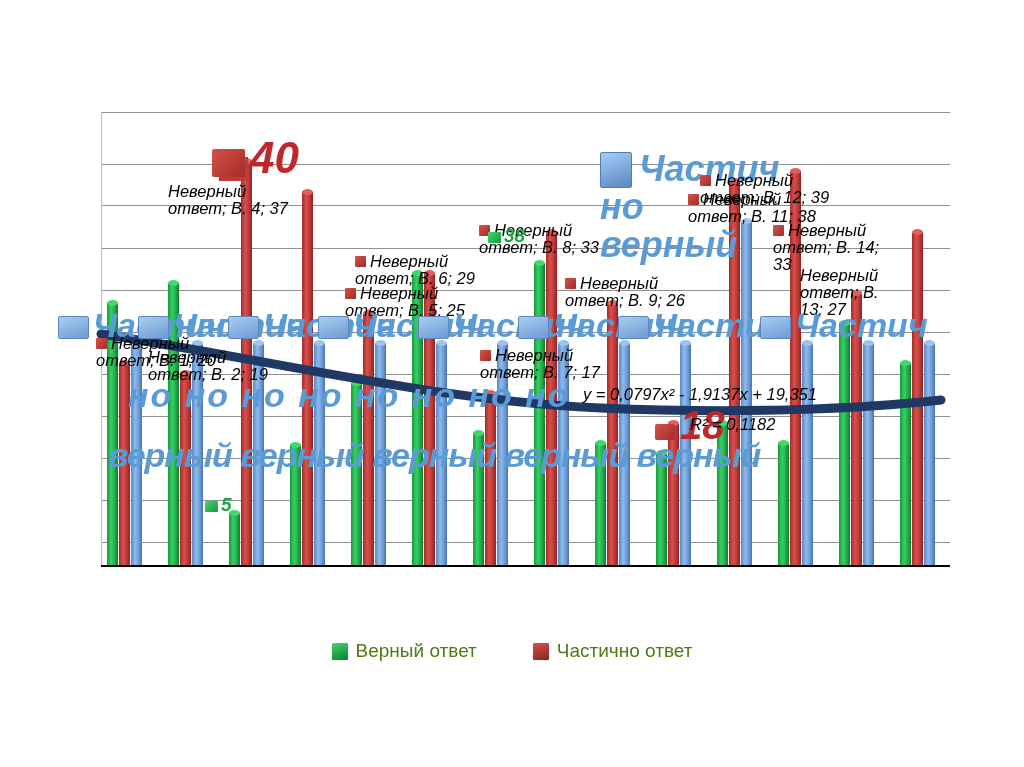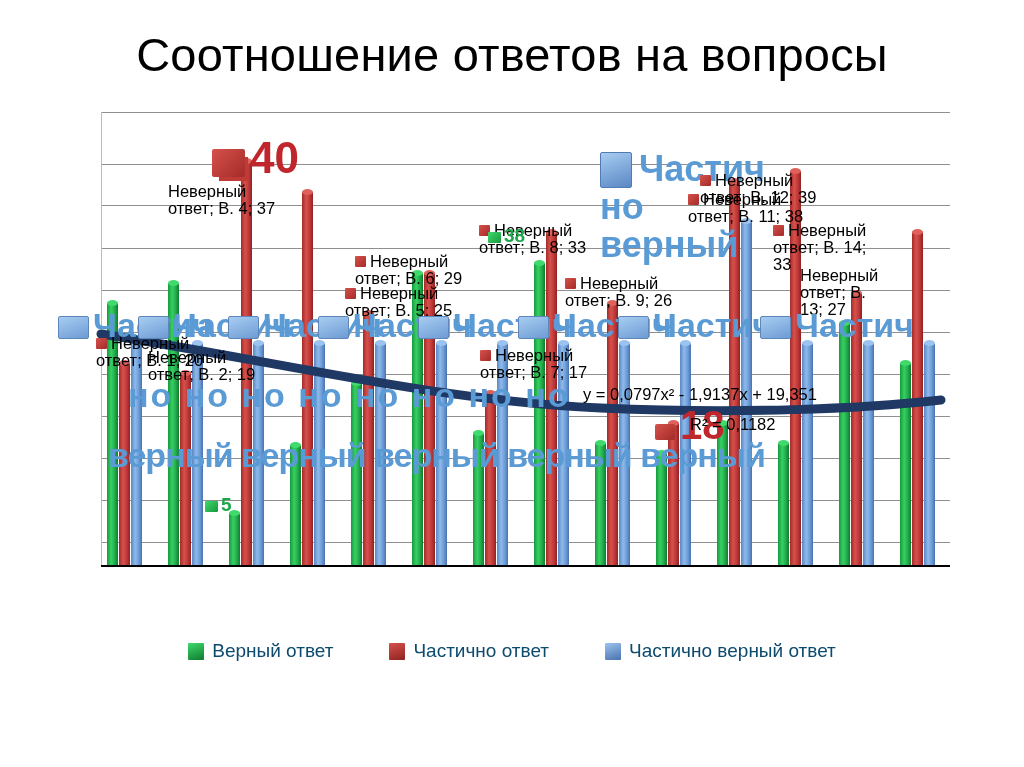--- a/index.html
+++ b/index.html
@@ -11,21 +11,21 @@
   #slide{position:absolute;inset:0;background:#fff;}
 
   
   #title{
     position:absolute;left:0;top:30px;width:1024px;
     text-align:center;font-size:47px;color:#000;
     letter-spacing:.2px;line-height:1.05;white-space:nowrap;
   }
 
   
-  #chart{position:absolute;left:0;top:100px;width:880px;height:500px;}
+  #chart{position:absolute;left:0;top:100px;width:880px;height:500px;font-style:italic;}
   #plot{
     position:absolute;left:101px;top:12px;width:849px;height:455px;
   }
   .gridline{position:absolute;left:0;width:100%;height:1px;background:#7d7d7d;opacity:.85;}
   #axis{position:absolute;left:0;bottom:0;width:100%;height:2px;background:#000;}
   #axis-left{position:absolute;left:0;top:0;width:1px;height:100%;background:#bbb;}
 
   
   .group{position:absolute;bottom:2px;height:100%;}
   .bar{
@@ -80,33 +80,32 @@
     white-space:nowrap;
   }
   .blue-row .swbig{
     display:inline-block;width:29px;height:21px;margin-right:4px;vertical-align:-2px;
     background:linear-gradient(160deg,#a8cdf2,#6d9bd3);border-radius:2px;border:1px solid #5d87bb;
   }
   .eq{position:absolute;font-size:16.5px;color:#000;white-space:nowrap;}
 
   
   #legend{position:absolute;left:0;top:640px;width:1024px;display:flex;
-          justify-content:center;gap:56px;font-size:19px;color:#0c4a6e;}
+          justify-content:center;gap:56px;font-size:19px;color:#4d7c0f;}
   .lg{display:flex;align-items:center;gap:8px;white-space:nowrap;}
   .lgsw{width:16px;height:17px;border-radius:1px;}
   .lgsw.g{background:linear-gradient(160deg,#3fd96c,#0f7b30);}
   .lgsw.r{background:linear-gradient(160deg,#d6514c,#8e2320);}
   .lgsw.b{background:linear-gradient(160deg,#9cc3ef,#4a72ad);}
 </style>
 </head>
 <body>
 
 <div id="slide">
 
-  <div id="title">Соотношение ответов на вопросы</div>
 
   <div id="chart">
     <div id="plot">
 
       <div class="gridline" style="top:0px"></div>
       <div class="gridline" style="top:52px"></div>
       <div class="gridline" style="top:93px"></div>
       <div class="gridline" style="top:136px"></div>
       <div class="gridline" style="top:178px"></div>
       <div class="gridline" style="top:220px"></div>
@@ -390,18 +389,14 @@
 
   <div id="legend">
     <div class="lg">
       <span class="lgsw g"></span>
       <span>Верный ответ</span>
     </div>
     <div class="lg">
       <span class="lgsw r"></span>
       <span>Частично ответ</span>
     </div>
-    <div class="lg">
-      <span class="lgsw b"></span>
-      <span>Частично верный ответ</span>
-    </div>
   </div>
 </div>
 
 </body></html>

